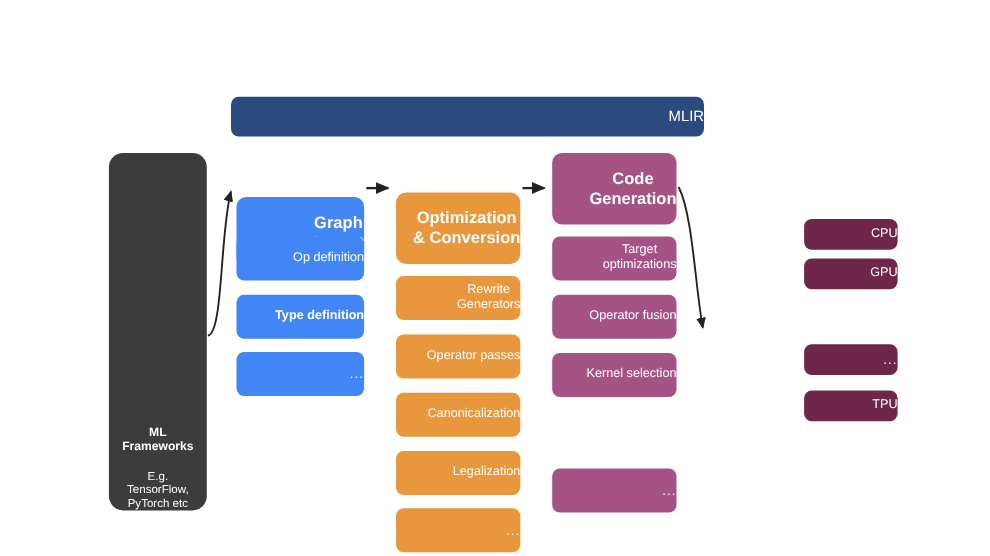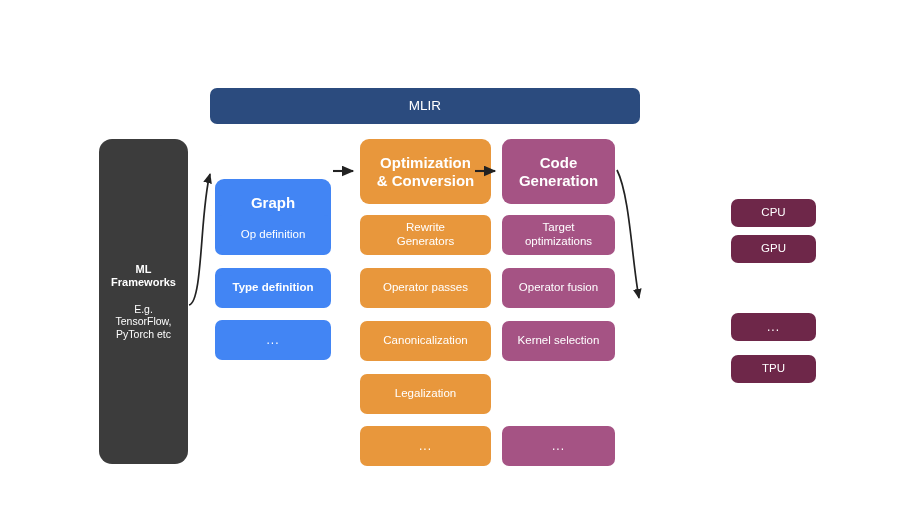--- a/index.html
+++ b/index.html
@@ -16,21 +16,21 @@
     height: 505px;
     background: #ffffff;
     overflow: hidden;
   }
 
   .box {
     position: absolute;
     box-sizing: border-box;
     display: flex;
     align-items: center;
-    justify-content: center;
+    justify-content: flex-end;
     text-align: center;
     color: #ffffff;
     border-radius: 8px;
     line-height: 1.18;
     white-space: pre-line;
     user-select: none;
   }
 
   
   .mlir-bar {
@@ -73,21 +73,21 @@
     border-radius: 9px;
   }
   .sub-box {
     height: 40px;
     font-size: 11.5px;
     border-radius: 7px;
   }
 
   
   .col-blue   { left: 215px; width: 116px; }
-  .col-orange { left: 360px; width: 131px; }
+  .col-orange { left: 360px; width: 113px; margin-top: 36px; }
   .col-purple { left: 502px; width: 113px; }
 
   
   .c-blue   { background: #4285F4; }
   .c-orange { background: #E8973C; }
   .c-purple { background: #A55384; }
 
   
   .runtime {
     left: 640px;

